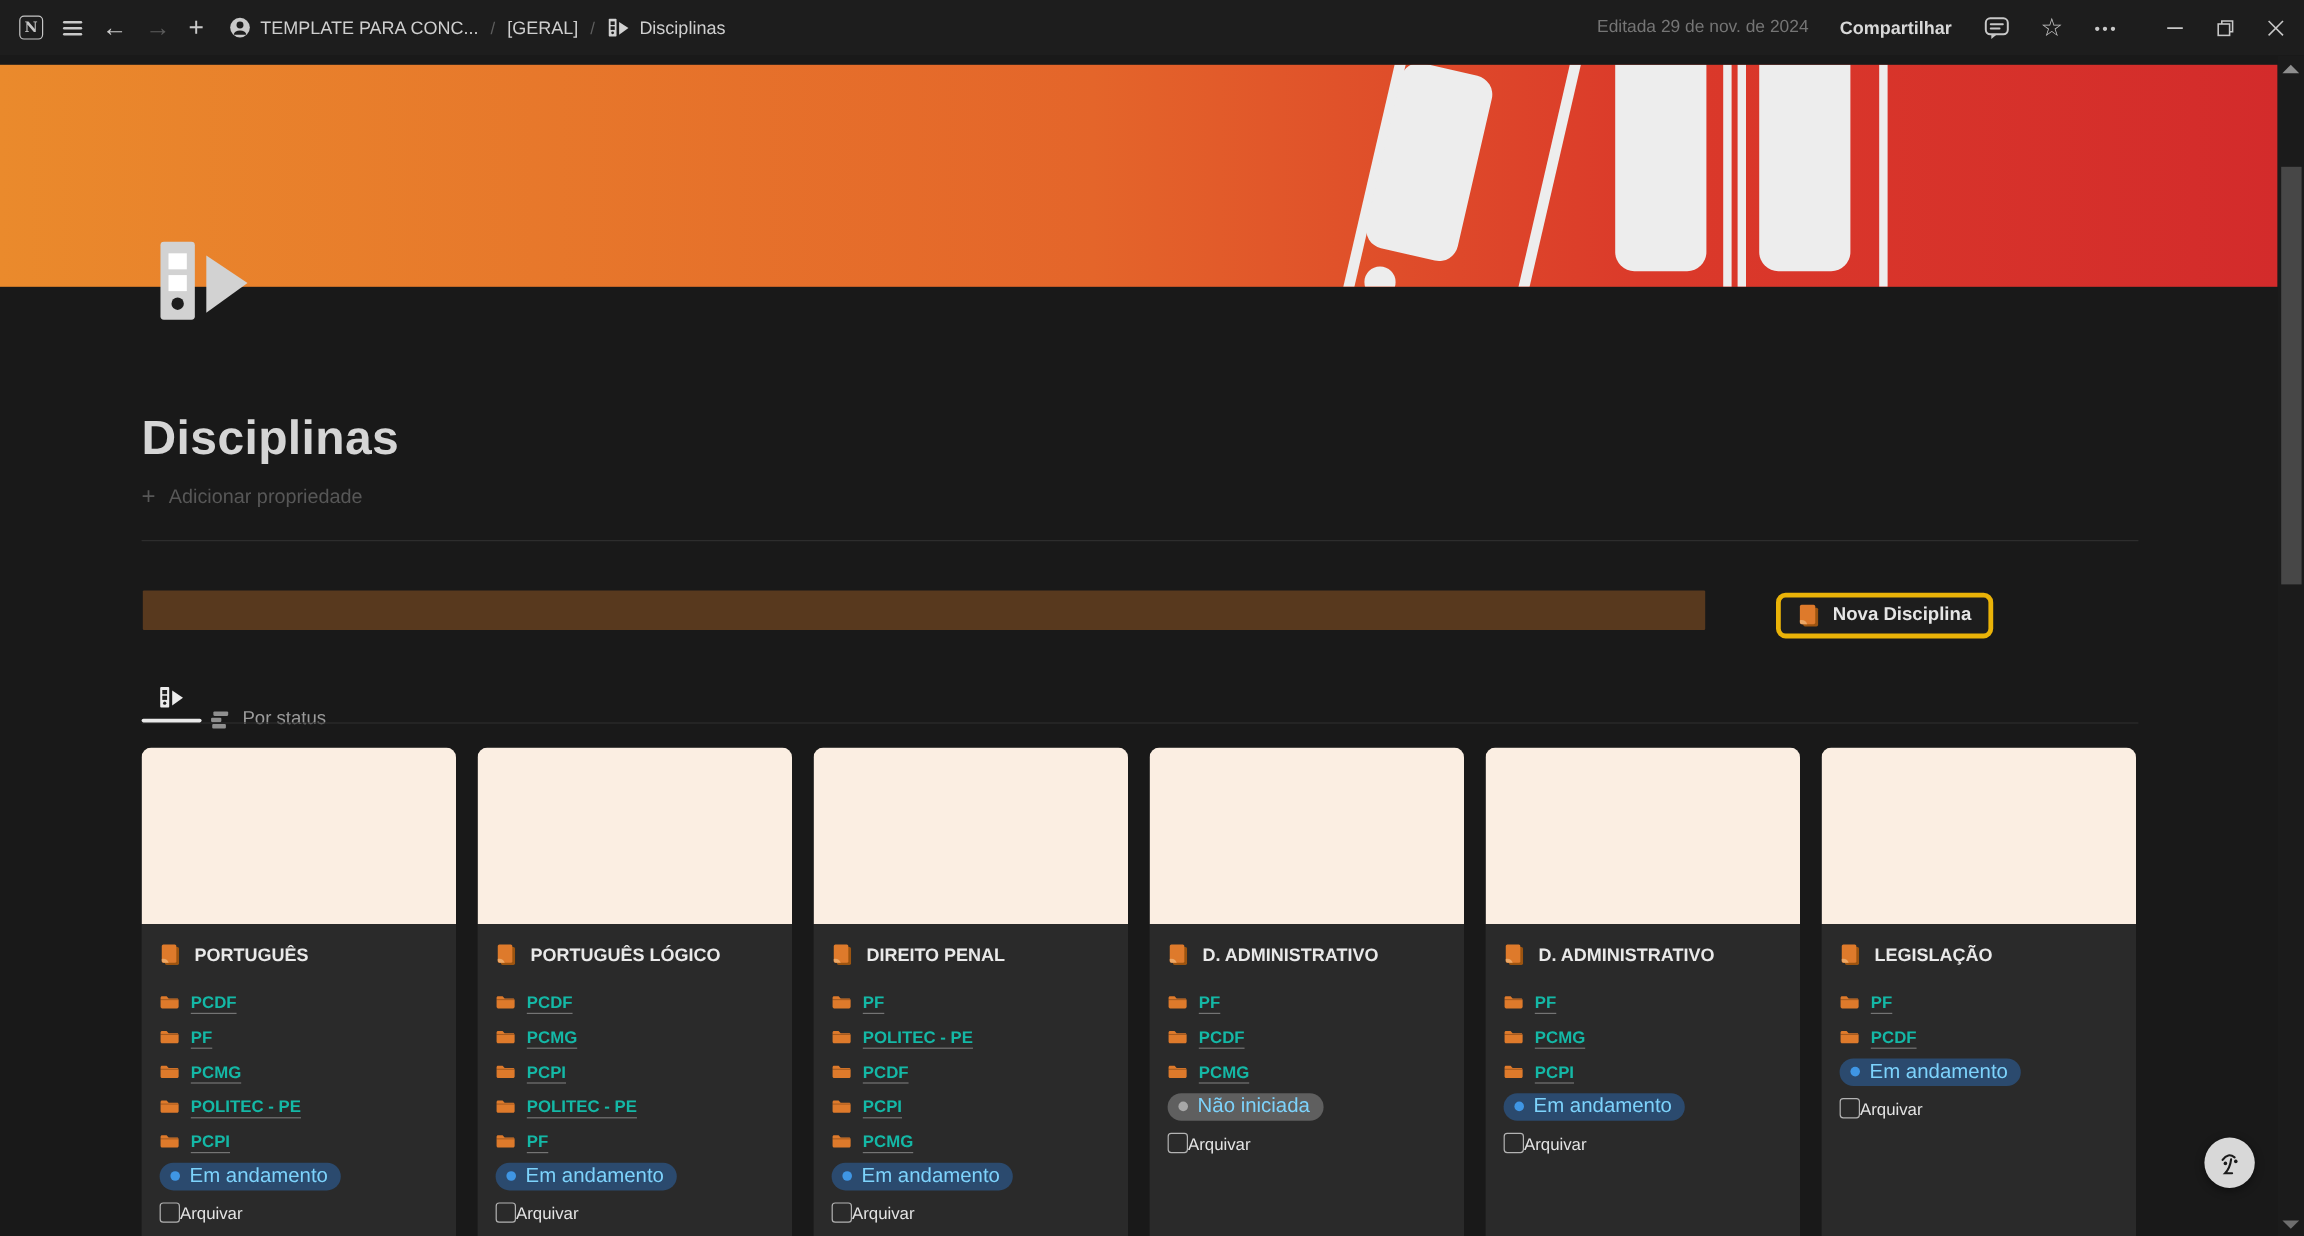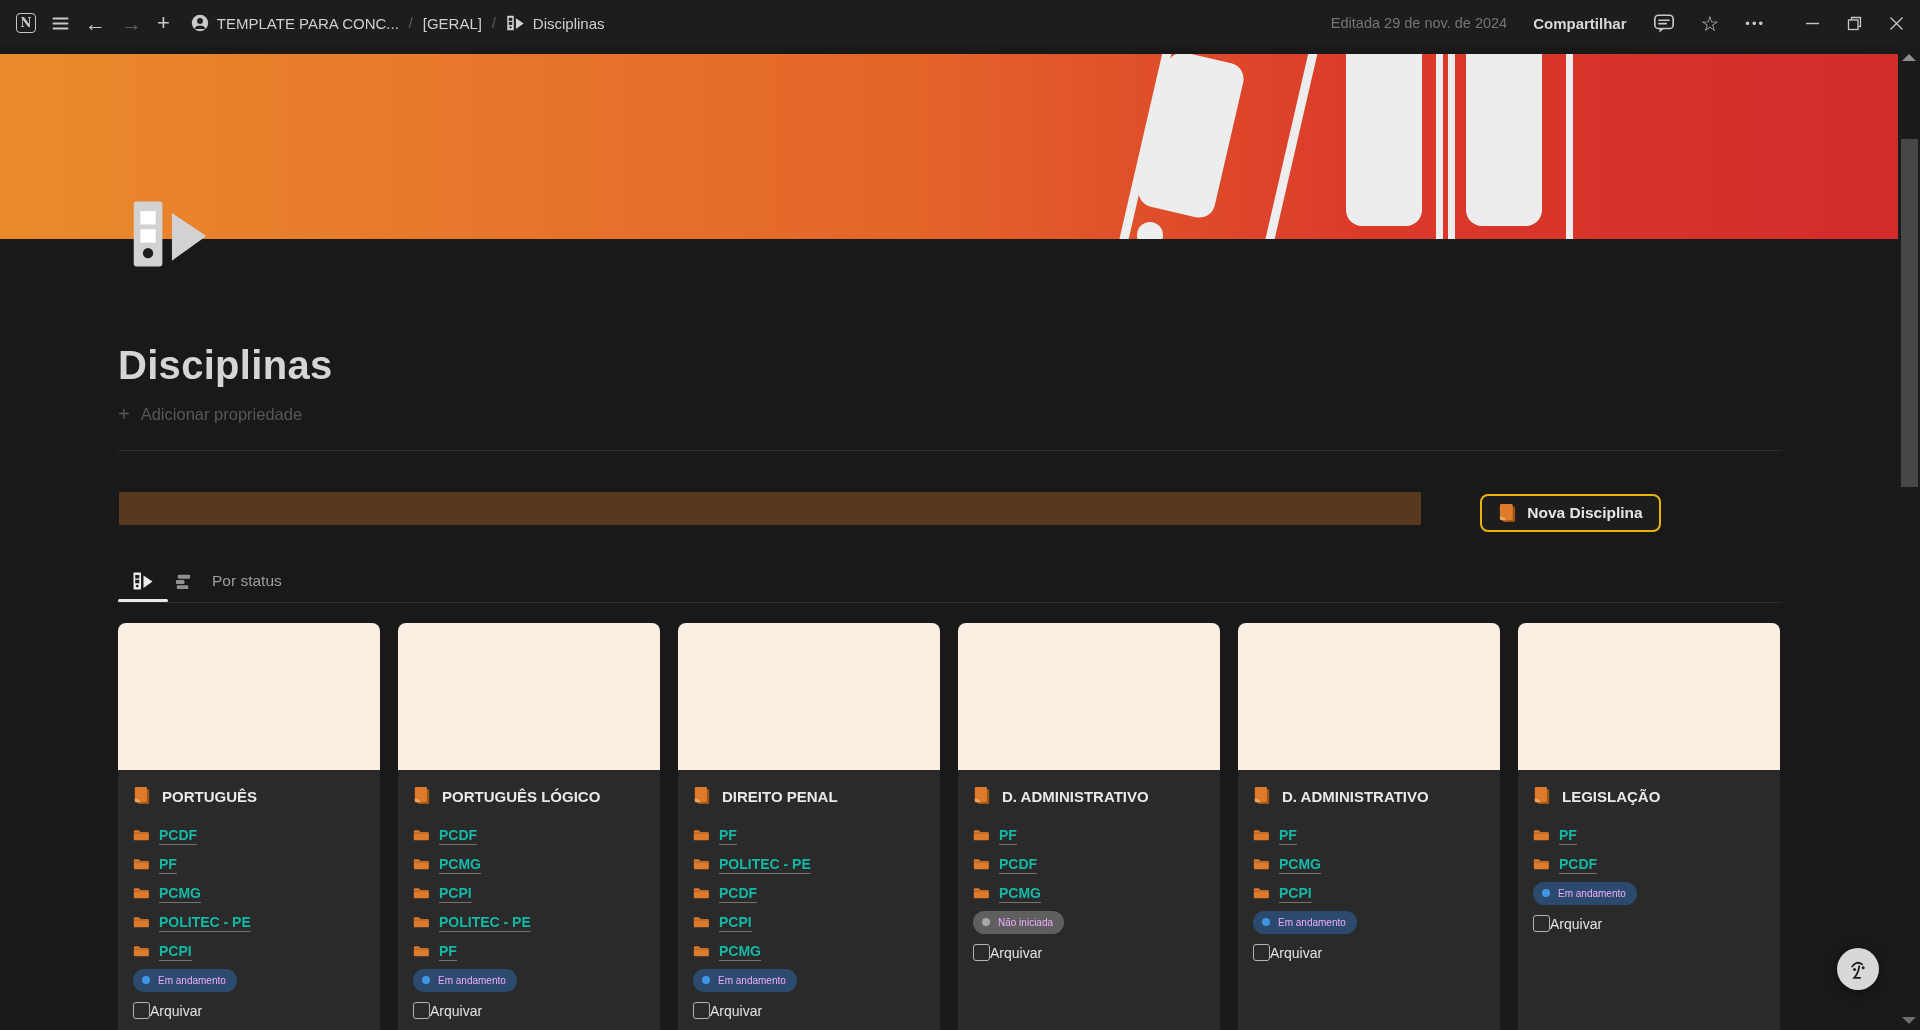--- a/index.html
+++ b/index.html
@@ -40,46 +40,46 @@
                 color:#D5D5D5; letter-spacing:.3px; }
   .add-prop { position:absolute; left:118px; top:404px; display:flex; align-items:center; gap:11px;
               color:#575757; font-size:16.5px; }
   .add-prop .plus { font-size:20px; line-height:1; }
   .divider { position:absolute; left:118px; width:1664px; height:1px; background:#2D2D2D; }
   .d1 { top:450px; } .d2 { top:602px; }
 
   .brown-bar { position:absolute; left:119px; top:492px; width:1302px; height:33px;
                background:var(--brown-bar); border-radius:1px; }
   .new-btn { position:absolute; left:1480px; top:494px; width:181px; height:38px;
-             border:2px solid #eab308; border-radius:8px; background:rgba(255,255,255,0.02);
+             border:4px solid #eab308; border-radius:8px; background:rgba(255,255,255,0.02);
              display:flex; align-items:center; justify-content:center; gap:10px;
              color:#E5E5E5; font-size:15.5px; font-weight:700; font-family:inherit; }
 
   
   .tab-gallery { position:absolute; left:118px; top:562px; width:50px; height:38px;
                  display:flex; align-items:center; justify-content:center; color:#ECECEC; }
   .tab-underline { position:absolute; left:118px; top:599px; width:50px; height:3px;
                    background:#E9E9E9; border-radius:2px; z-index:2; }
-  .tab-status { position:absolute; left:174px; top:562px; height:38px; display:flex;
-                align-items:center; gap:19px; color:#9C9C9C; font-size:15.5px; font-weight:500; }
+  .tab-status { position:absolute; left:174px; top:580px; height:38px; display:flex;
+                align-items:center; gap:9px; color:#9C9C9C; font-size:15.5px; font-weight:500; }
 
   
   .gallery { position:absolute; left:118px; top:623px; display:flex; gap:18px; }
   .card { width:262px; height:450px; background:#2A2A2A; border-radius:8px; overflow:hidden; flex:none; }
   .card-cover { height:147px; background:var(--card-cover); }
   .card-body { padding:15px 15px 12px 15px;border-radius:12px; }
   .card-title-row { display:flex; align-items:center; gap:11px; height:22px; margin-bottom:13px;
                     color:#E9E9E9; font-size:15px; font-weight:700; white-space:nowrap; }
   .folder-row { display:flex; align-items:center; gap:9px; height:29px; }
   .folder-label { font-size:14px; font-weight:600; color:#14b8a6; text-decoration:underline;
                   text-decoration-color:rgba(255,255,255,0.35); text-decoration-thickness:1px;
                   text-underline-offset:4px; }
   .status-row { margin-top:2px; height:26px; display:flex; align-items:center; }
   .pill { display:inline-flex; align-items:center; gap:8px; height:23px; padding:0 11px 0 9px;
-          border-radius:12px; font-size:10px; color:#f0abfc; }
+          border-radius:12px; font-size:17px; color:#7dd3fc; }
   .pill .dot { width:8px; height:8px; border-radius:50%; flex:none; }
   .pill.status-blue { background:var(--status-blue-bg); }
   .pill.status-blue .dot { background:var(--status-blue-dot); }
   .pill.status-gray { background:var(--status-gray-bg); }
   .pill.status-gray .dot { background:var(--status-gray-dot); }
   .archive-row { margin-top:9px; display:flex; align-items:center; }
   .checkbox { width:17px; height:17px; border:1.5px solid #B3B3B3; border-radius:3px; background:transparent; flex:none; }
   .archive-label { font-size:14px; color:#E4E4E4; }
 
   

